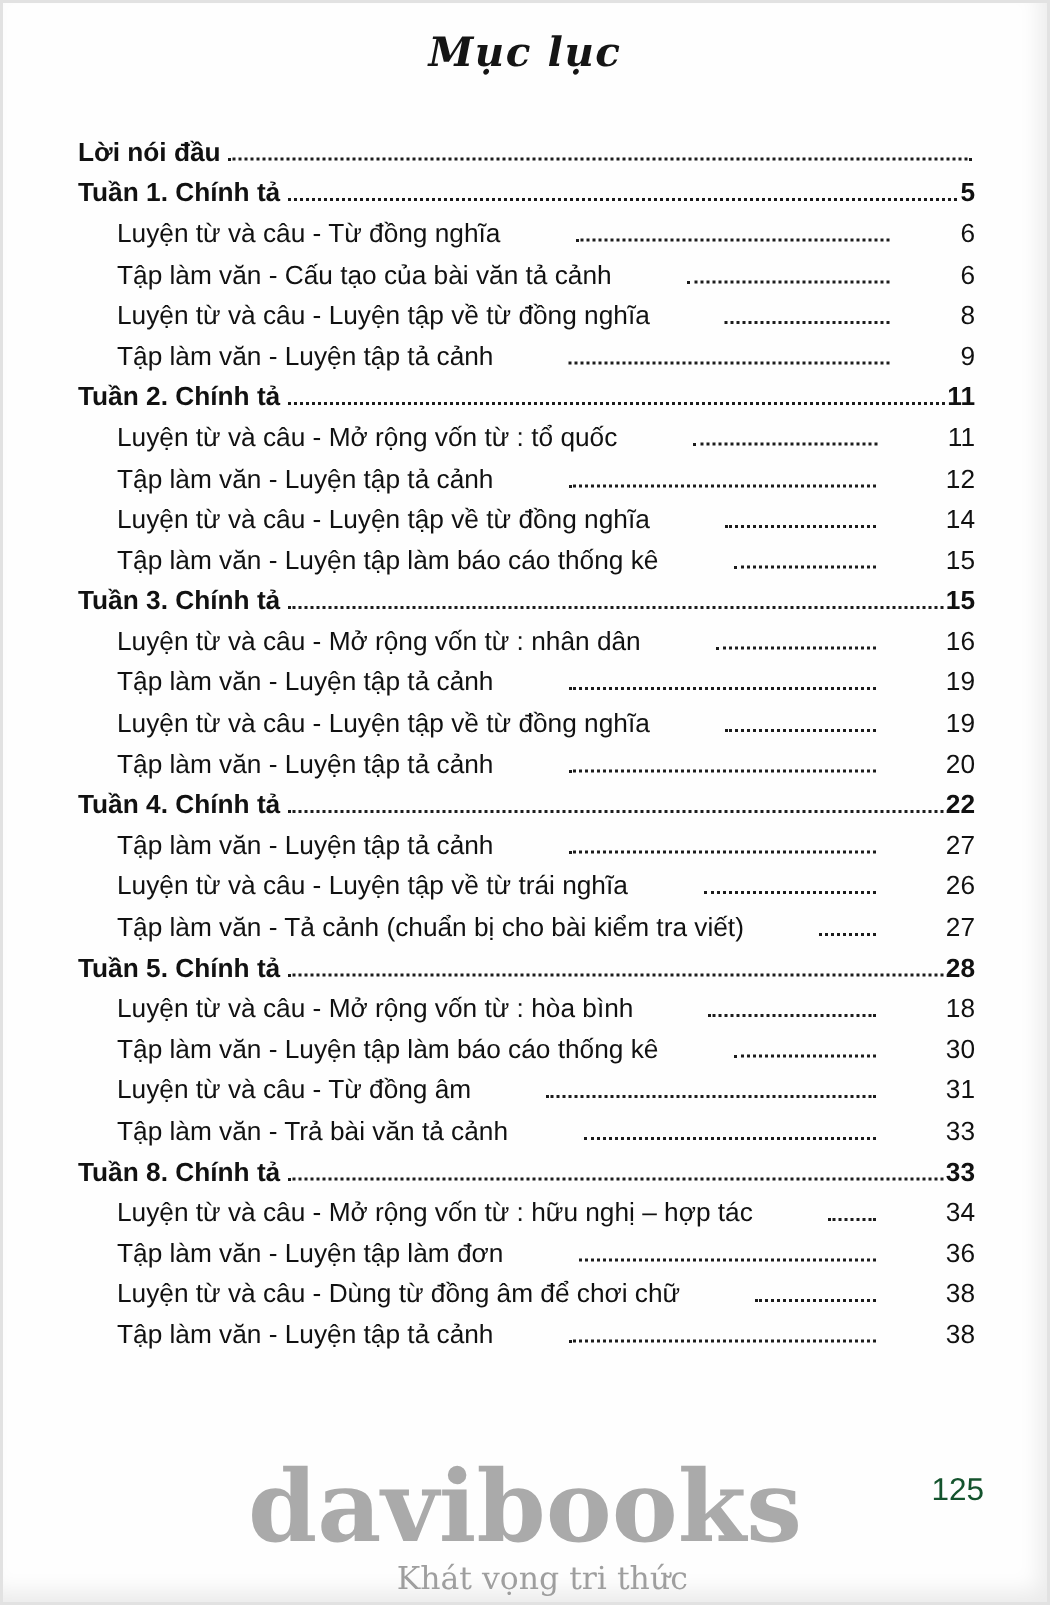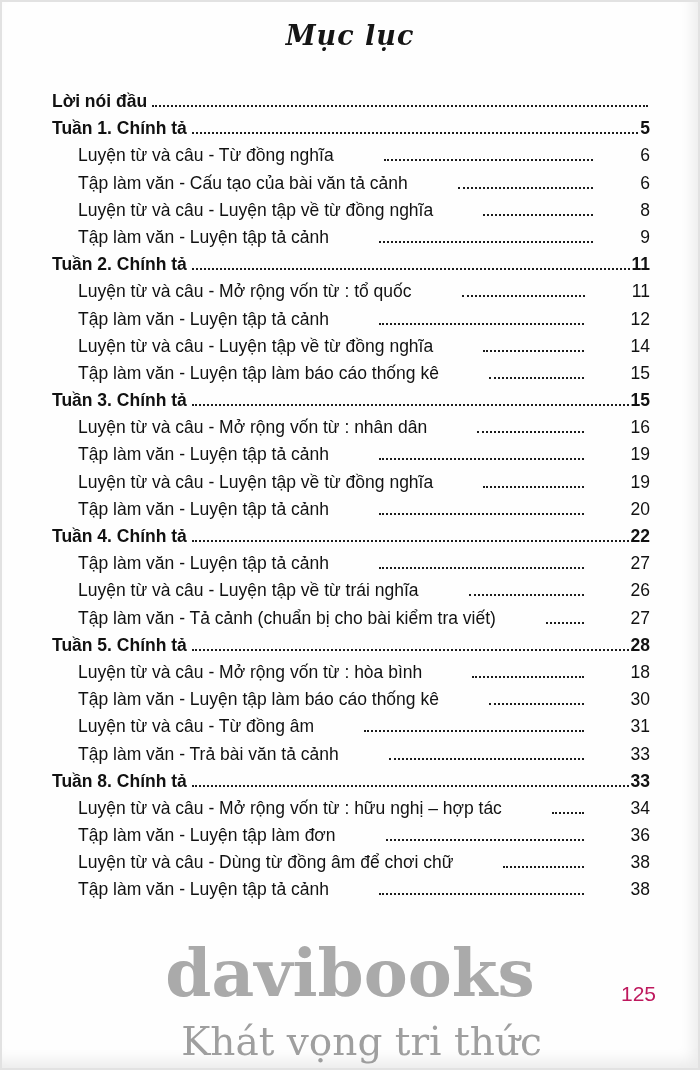--- a/index.html
+++ b/index.html
@@ -61,32 +61,32 @@
   .wm-main {
     font-family: "DejaVu Serif", serif;
     font-size: 66px;
     line-height: 1;
     color: #9c9c9c;
     opacity: 0.85;
     font-weight: bold;
   }
   .wm-sub {
     font-family: "DejaVu Serif", serif;
-    font-size: 39px;
+    font-size: 21px;
     color: #8f8f8f;
     opacity: 0.85;
-    margin-top: 13px;
+    margin-top: 3px;
     padding-left: 23px;
   }
   .pagenum {
     position: absolute;
     right: 44px;
     bottom: 64px;
     font-size: 21px;
-    color: #be185d;
+    color: #14532d;
   }
 </style>
 </head>
 <body>
 
 <div class="page">
   <div class="title">Mục lục</div>
   <div class="toc">
       <div class="row bold">
         <span class="label">Lời nói đầu</span>

